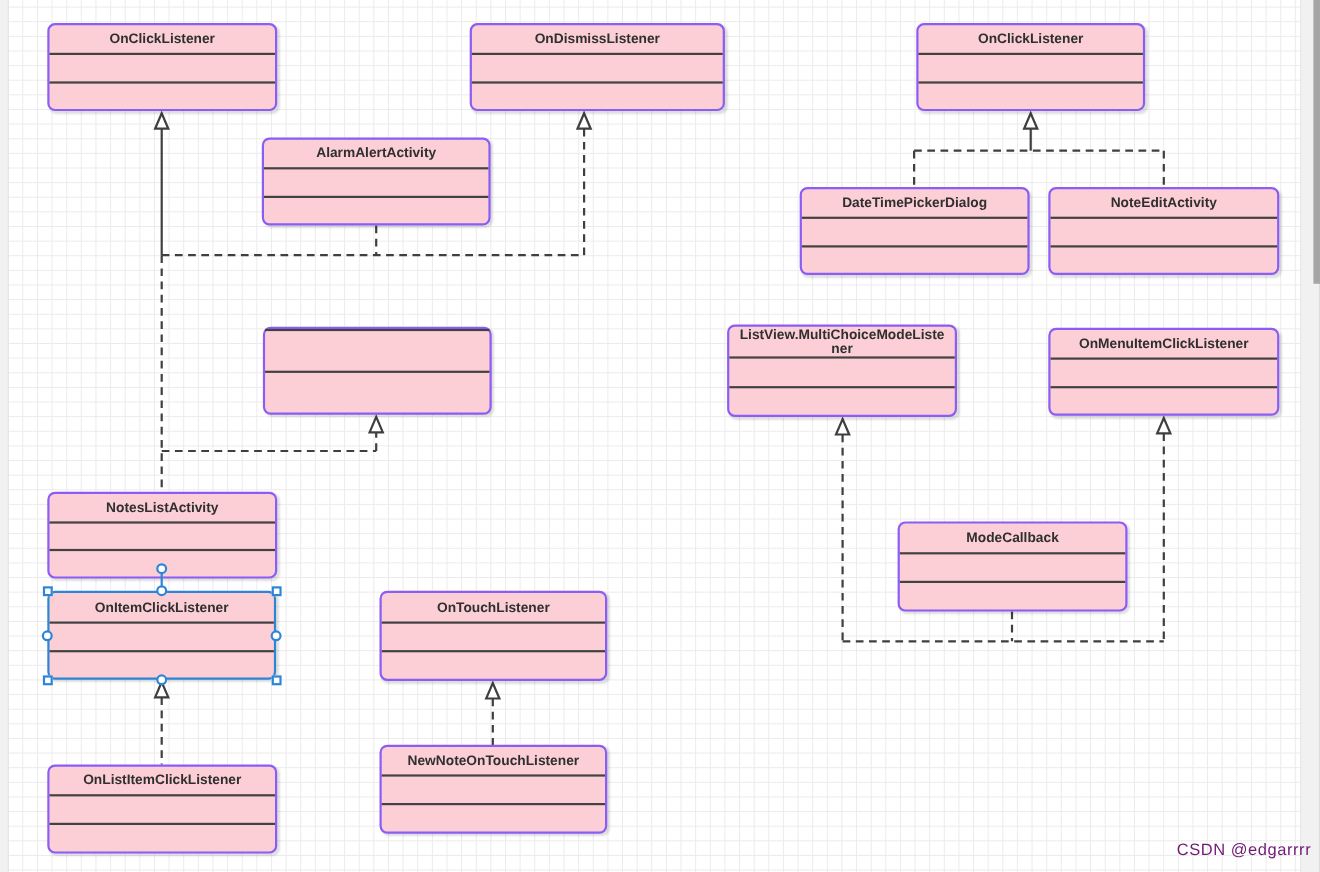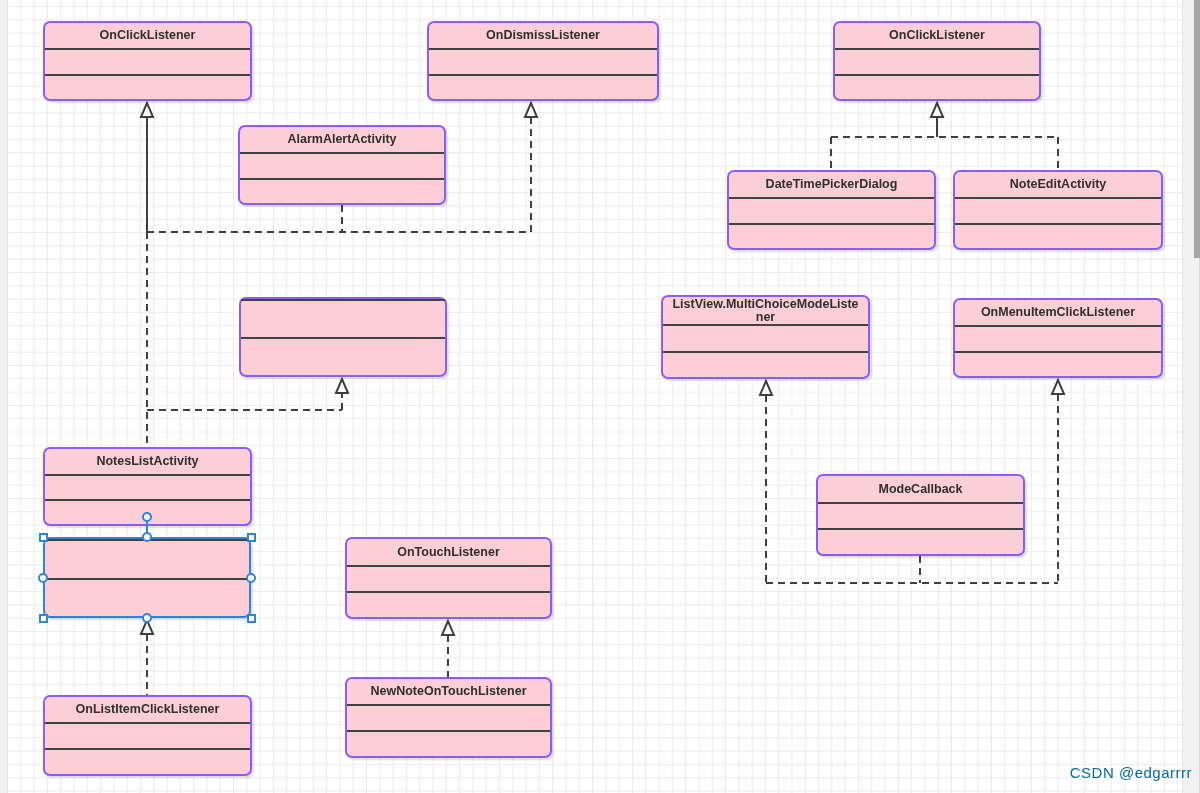--- a/index.html
+++ b/index.html
@@ -37,21 +37,21 @@
     padding:0 8px;font-weight:700;font-size:12.5px;line-height:13px;color:#2f2f2f;
     text-align:center;word-break:break-all;}
   .uml-row{flex:1 1 0;border-top:2px solid #424242;}
 
   
   .handle{position:absolute;box-sizing:border-box;background:#ffffff;border:2px solid #2f85d5;z-index:8;}
   .handle.square{width:9px;height:9px;}
   .handle.circle{width:10px;height:10px;border-radius:50%;}
 
   #watermark{position:absolute;right:8px;bottom:12px;z-index:9;
-    font-size:15px;color:#0369a1;letter-spacing:0.5px;}
+    font-size:15px;color:#701a75;letter-spacing:0.5px;}
 </style>
 </head>
 <body>
 
 <div id="screen">
   <div id="canvas"></div>
 
   <svg id="edges-layer" class="layer" width="1200" height="793">
       <line x1="147" y1="117" x2="147" y2="232" stroke="#3F3F3F" stroke-width="2"></line>
       <line x1="937" y1="117" x2="937" y2="137" stroke="#3F3F3F" stroke-width="2"></line>
@@ -129,20 +129,21 @@
         <div class="uml-title" style="height: 25px;">NotesListActivity</div>
         <div class="uml-row"></div>
         <div class="uml-row"></div>
       </div>
       <div class="uml-box" style="left: 816px; top: 474px; width: 209px; height: 82px;">
         <div class="uml-title" style="height: 26px;">ModeCallback</div>
         <div class="uml-row"></div>
         <div class="uml-row"></div>
       </div>
       <div class="uml-box selected" style="left: 43px; top: 537px; width: 208px; height: 81px;">
+        <div class="uml-title" style="height: 26px;">OnItemClickListener</div>
         <div class="uml-row"></div>
         <div class="uml-row"></div>
       </div>
       <div class="uml-box" style="left: 345px; top: 537px; width: 207px; height: 82px;">
         <div class="uml-title" style="height: 26px;">OnTouchListener</div>
         <div class="uml-row"></div>
         <div class="uml-row"></div>
       </div>
       <div class="uml-box" style="left: 43px; top: 695px; width: 209px; height: 81px;">
         <div class="uml-title" style="height: 25px;">OnListItemClickListener</div>

